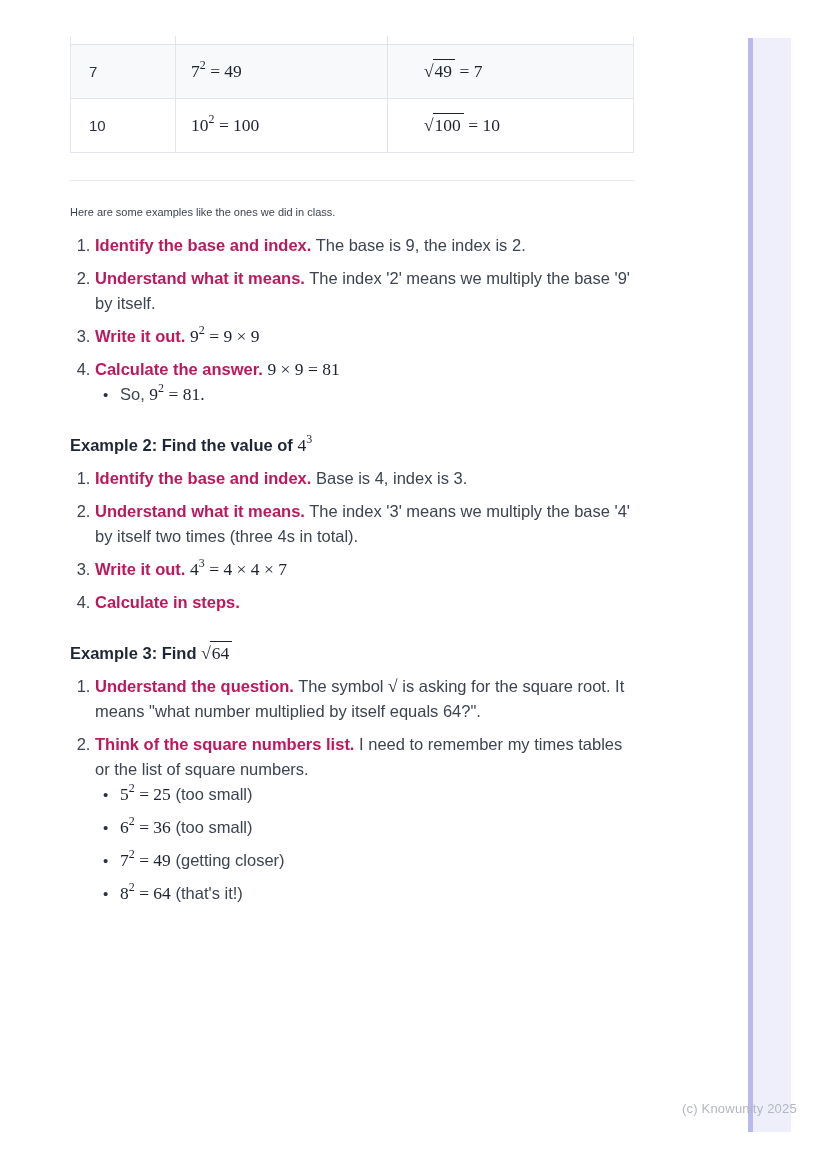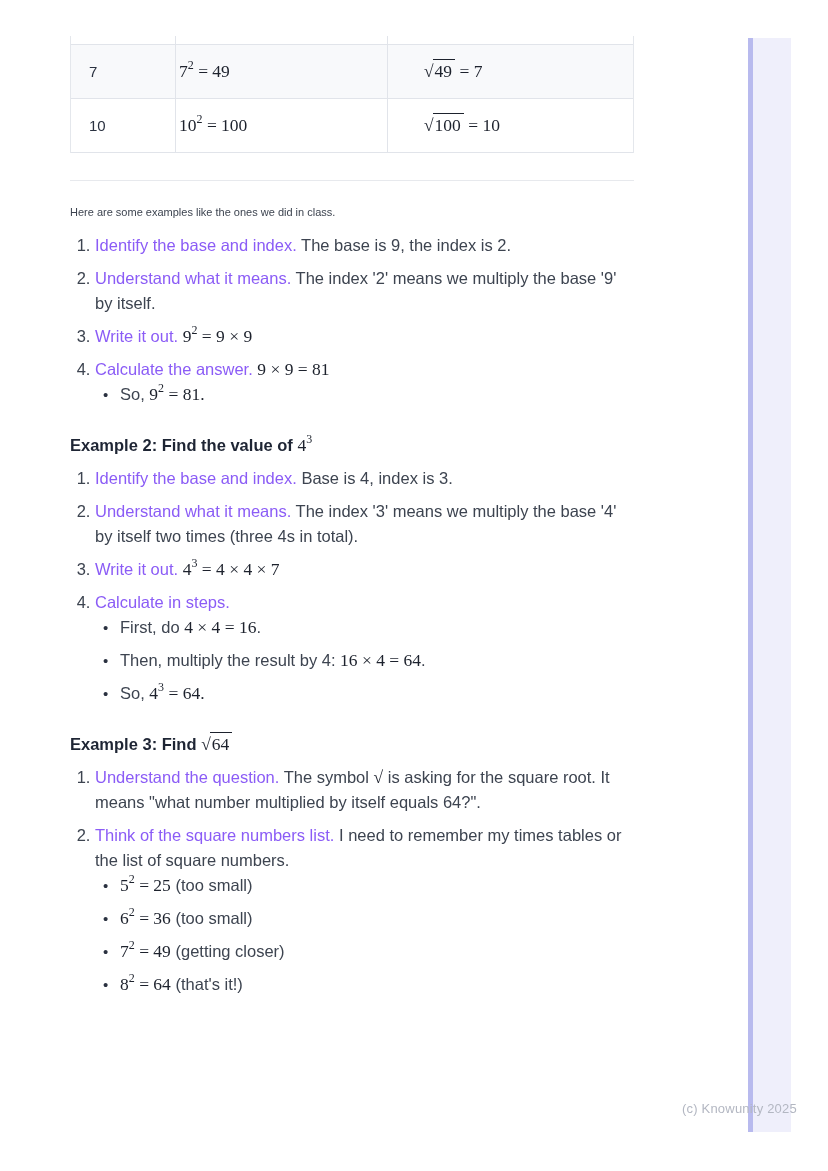--- a/index.html
+++ b/index.html
@@ -15,21 +15,21 @@
   .content { position:absolute; left:70px; top:0; width:564px; }
 
   
   .tbl { margin-top:36px; width:564px; border-left:1px solid #e4e7ec; border-right:1px solid #e4e7ec; }
   .tr { display:flex; border-bottom:1px solid #e1e4ea; }
   .tr-partial { height:9px; background:#ffffff; }
   .tr-gray { background:#f8f9fb; }
   .tr-row { height:54px; }
   .td { display:flex; align-items:center; }
   .td-1 { width:104px; padding-left:18px; }
-  .td-2 { width:212px; padding-left:3px; border-left:1px solid #e1e4ea; }
+  .td-2 { width:212px; padding-left:15px; border-left:1px solid #e1e4ea; }
   .td-3 { flex:1; padding-left:36px; border-left:1px solid #e1e4ea; }
   .cell-num { font-size:15px; color:#2a3140; }
 
   
   .m { font-family:"Liberation Serif","DejaVu Serif",serif; font-size:17.5px; color:#1d222d; white-space:nowrap; }
   .m sup { font-size:12px; line-height:0; position:relative; top:-1px; }
   .sqrt { white-space:nowrap; }
   .sqrt .sign { margin-right:-1px; }
   .sqrt .rad { border-top:1.4px solid #1d222d; padding:1px 3px 0 2px; }
 
@@ -39,21 +39,21 @@
     margin:23px 0 0; font-size:26px; line-height:31px; font-weight:700;
     color:#707ae8; letter-spacing:-0.2px;
   }
   p.intro { margin:19px 0 0; font-size:11px; line-height:25px; color:#3d4450; }
   h3.example-title { margin:25px 0 0; font-size:16.5px; line-height:26px; color:#1e2534; font-weight:700; }
   h3.example-title .m { font-weight:400; }
 
   ol.steps { margin:0; padding:0 0 0 25px; }
   ol.steps > li { font-size:16.5px; line-height:25px; margin-top:8px; color:#3d4450; }
   ol.steps > li::marker { color:#3d4450; }
-  li b, .lead { font-weight:400; color:#8b5cf6; }
+  li b, .lead { font-weight:700; color:#be185d; }
 
   ul.sub { list-style:none; margin:0; padding:0 0 0 25px; }
   ul.sub > li { position:relative; font-size:16.5px; line-height:25px; color:#3d4450; }
   ul.sub > li + li { margin-top:8px; }
   ul.sub > li::before { content:"•"; position:absolute; left:-17px; top:0; font-size:15px; color:#2a3140; }
 
   
   .side-strip {
     position:absolute; left:748px; top:38px; width:43px; height:1094px;
     background:#efeffb; border-left:5px solid #b8baee;
@@ -117,25 +117,20 @@
     </li>
   </ol>
 
   <h3 class="example-title"><span>Example 2: Find the value of </span><span class="m"><span>4</span><sup>3</sup></span></h3>
 
   <ol class="steps">
     <li><b>Identify the base and index.</b><span> Base is 4, index is 3.</span></li>
     <li><b>Understand what it means.</b><span> The index '3' means we multiply the base '4' by itself two times (three 4s in total).</span></li>
     <li><b>Write it out. </b><span class="m"><span>4</span><sup>3</sup><span> = 4 × 4 × 7</span></span></li>
     <li><b>Calculate in steps.</b>
-      <ul class="sub">
-        <li><span>First, do </span><span class="m">4 × 4 = 16</span><span>.</span></li>
-        <li><span>Then, multiply the result by 4: </span><span class="m">16 × 4 = 64</span><span>.</span></li>
-        <li><span>So, </span><span class="m"><span>4</span><sup>3</sup><span> = 64.</span></span></li>
-      </ul>
     </li>
   </ol>
 
   <h3 class="example-title"><span>Example 3: Find </span><span class="m sqrt"><span class="sign">√</span><span class="rad">64</span></span></h3>
 
   <ol class="steps">
     <li><b>Understand the question.</b><span> The symbol </span><span class="m">√</span><span> is asking for the square root. It means "what number multiplied by itself equals 64?".</span></li>
     <li><b>Think of the square numbers list.</b><span> I need to remember my times tables or the list of square numbers.</span>
       <ul class="sub">
         <li><span class="m"><span>5</span><sup>2</sup><span> = 25</span></span><span> (too small)</span></li>

